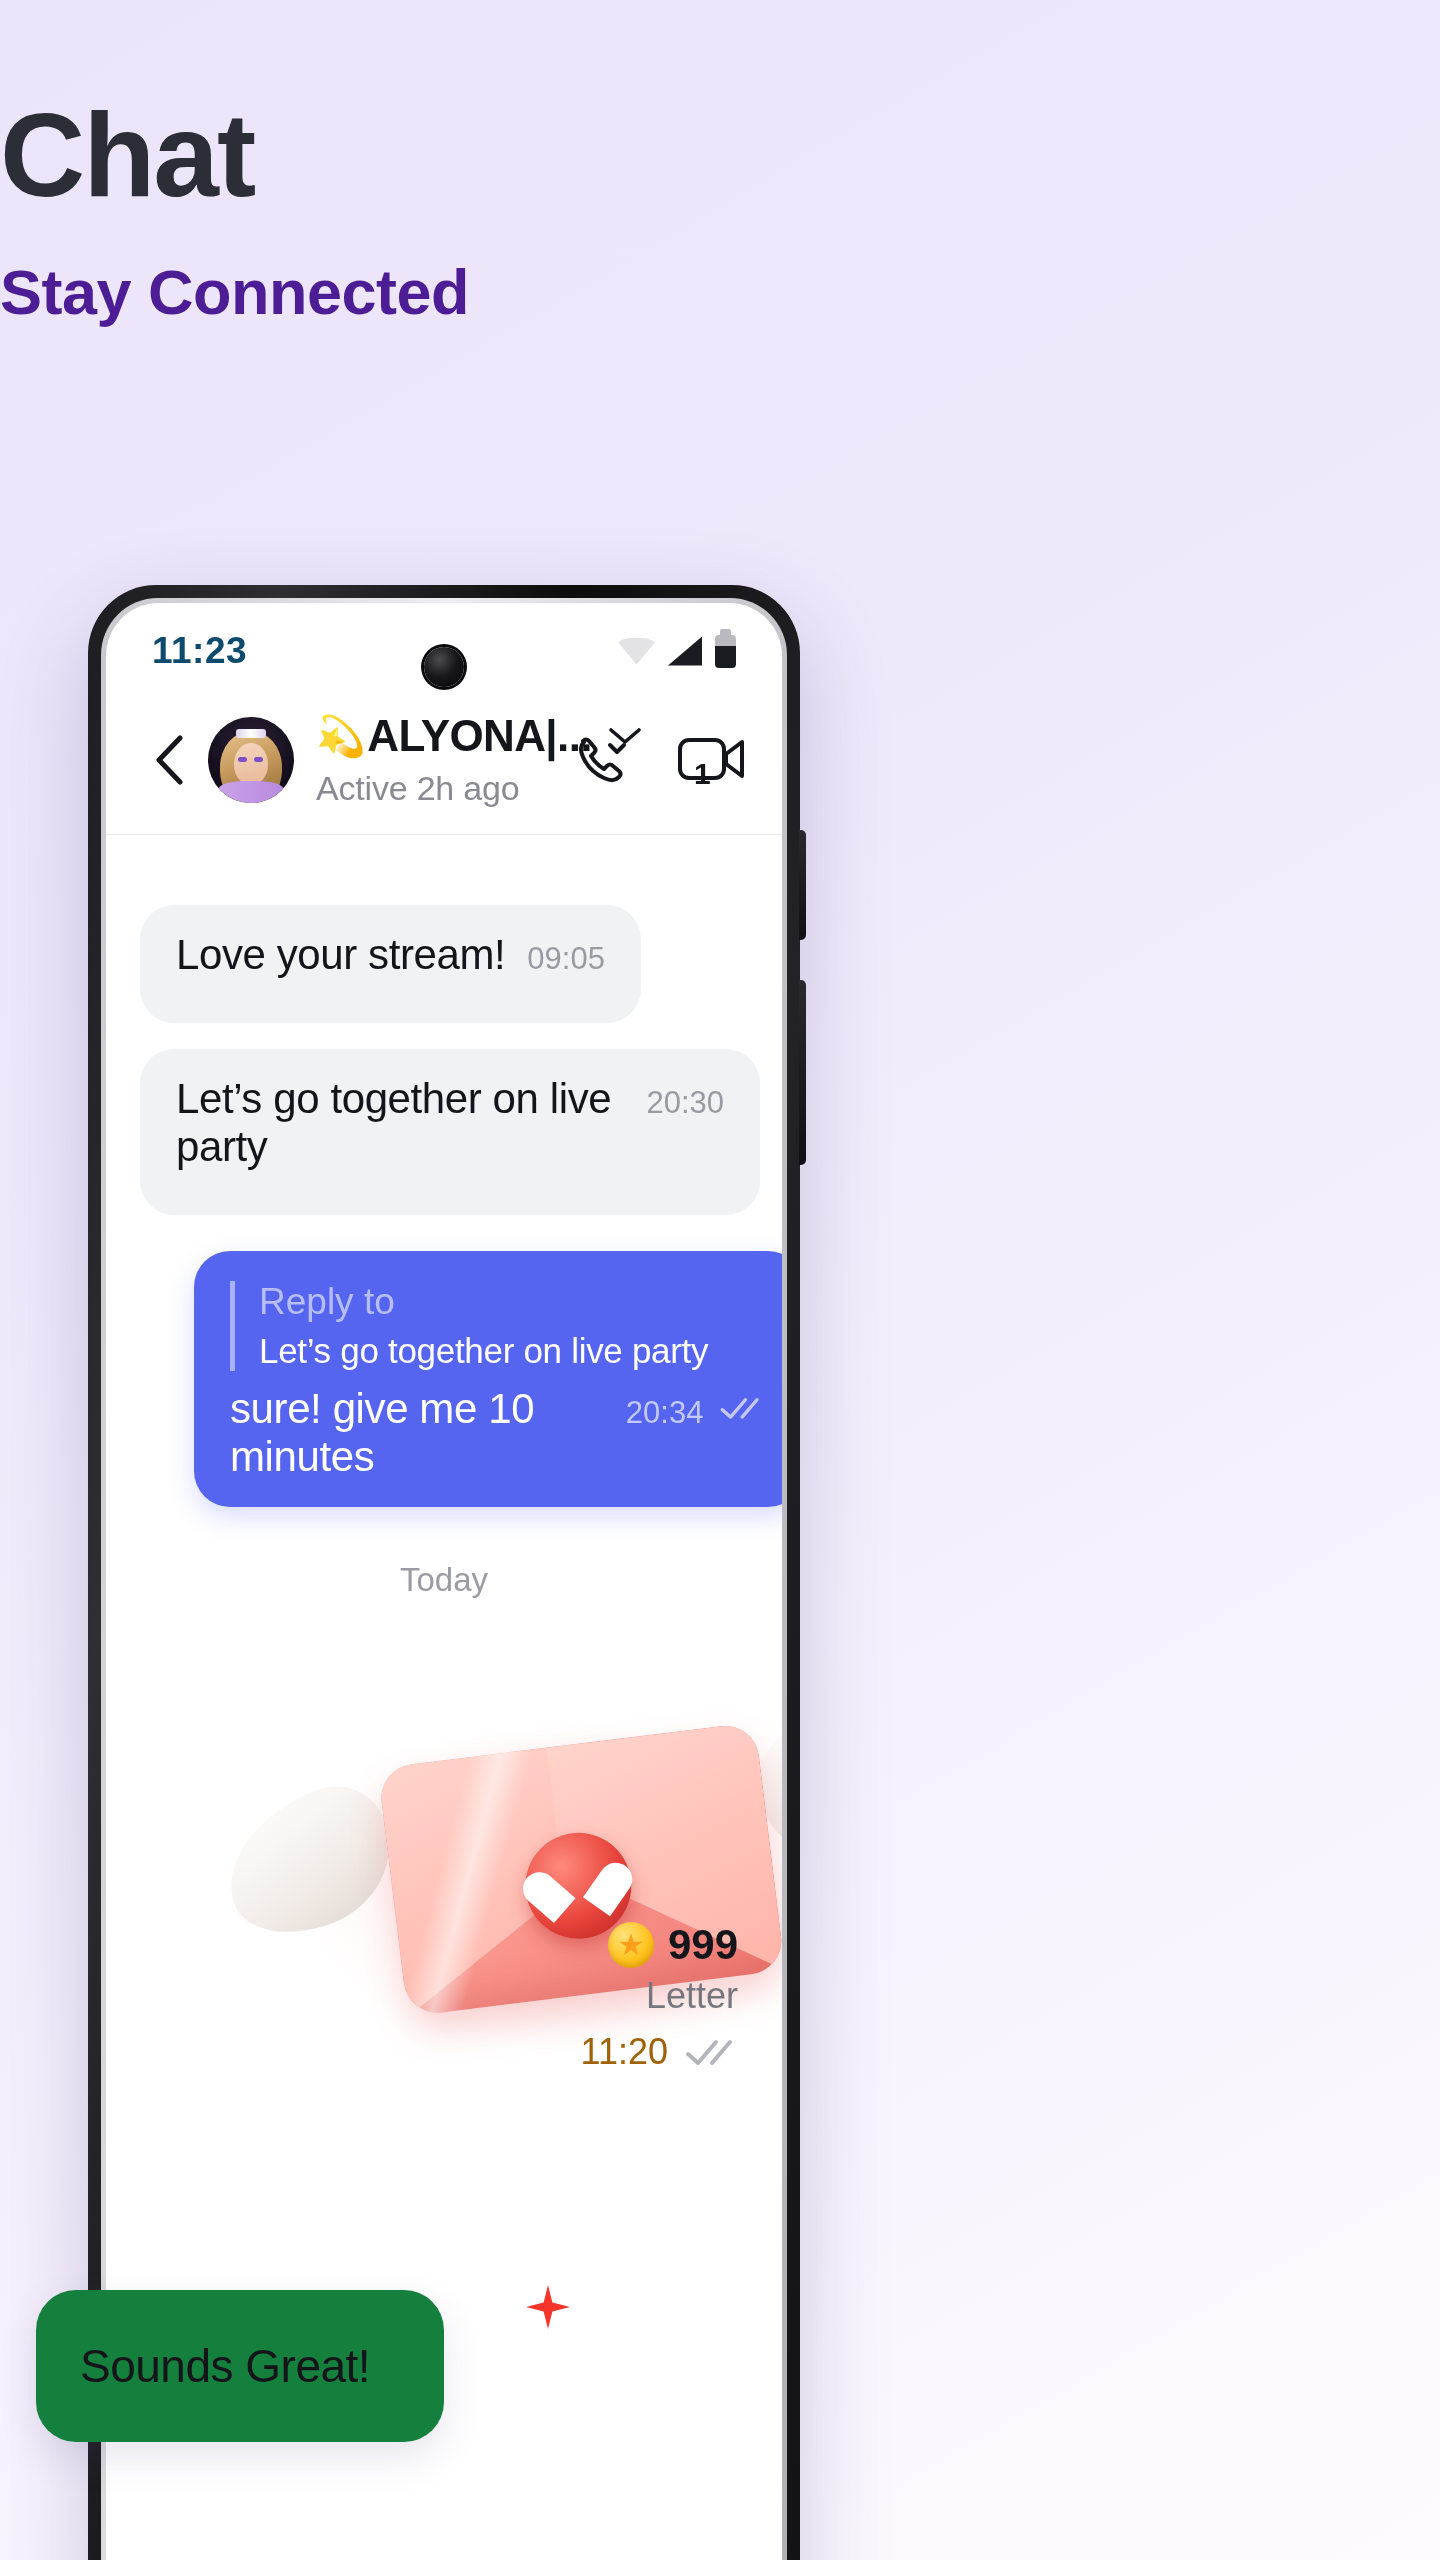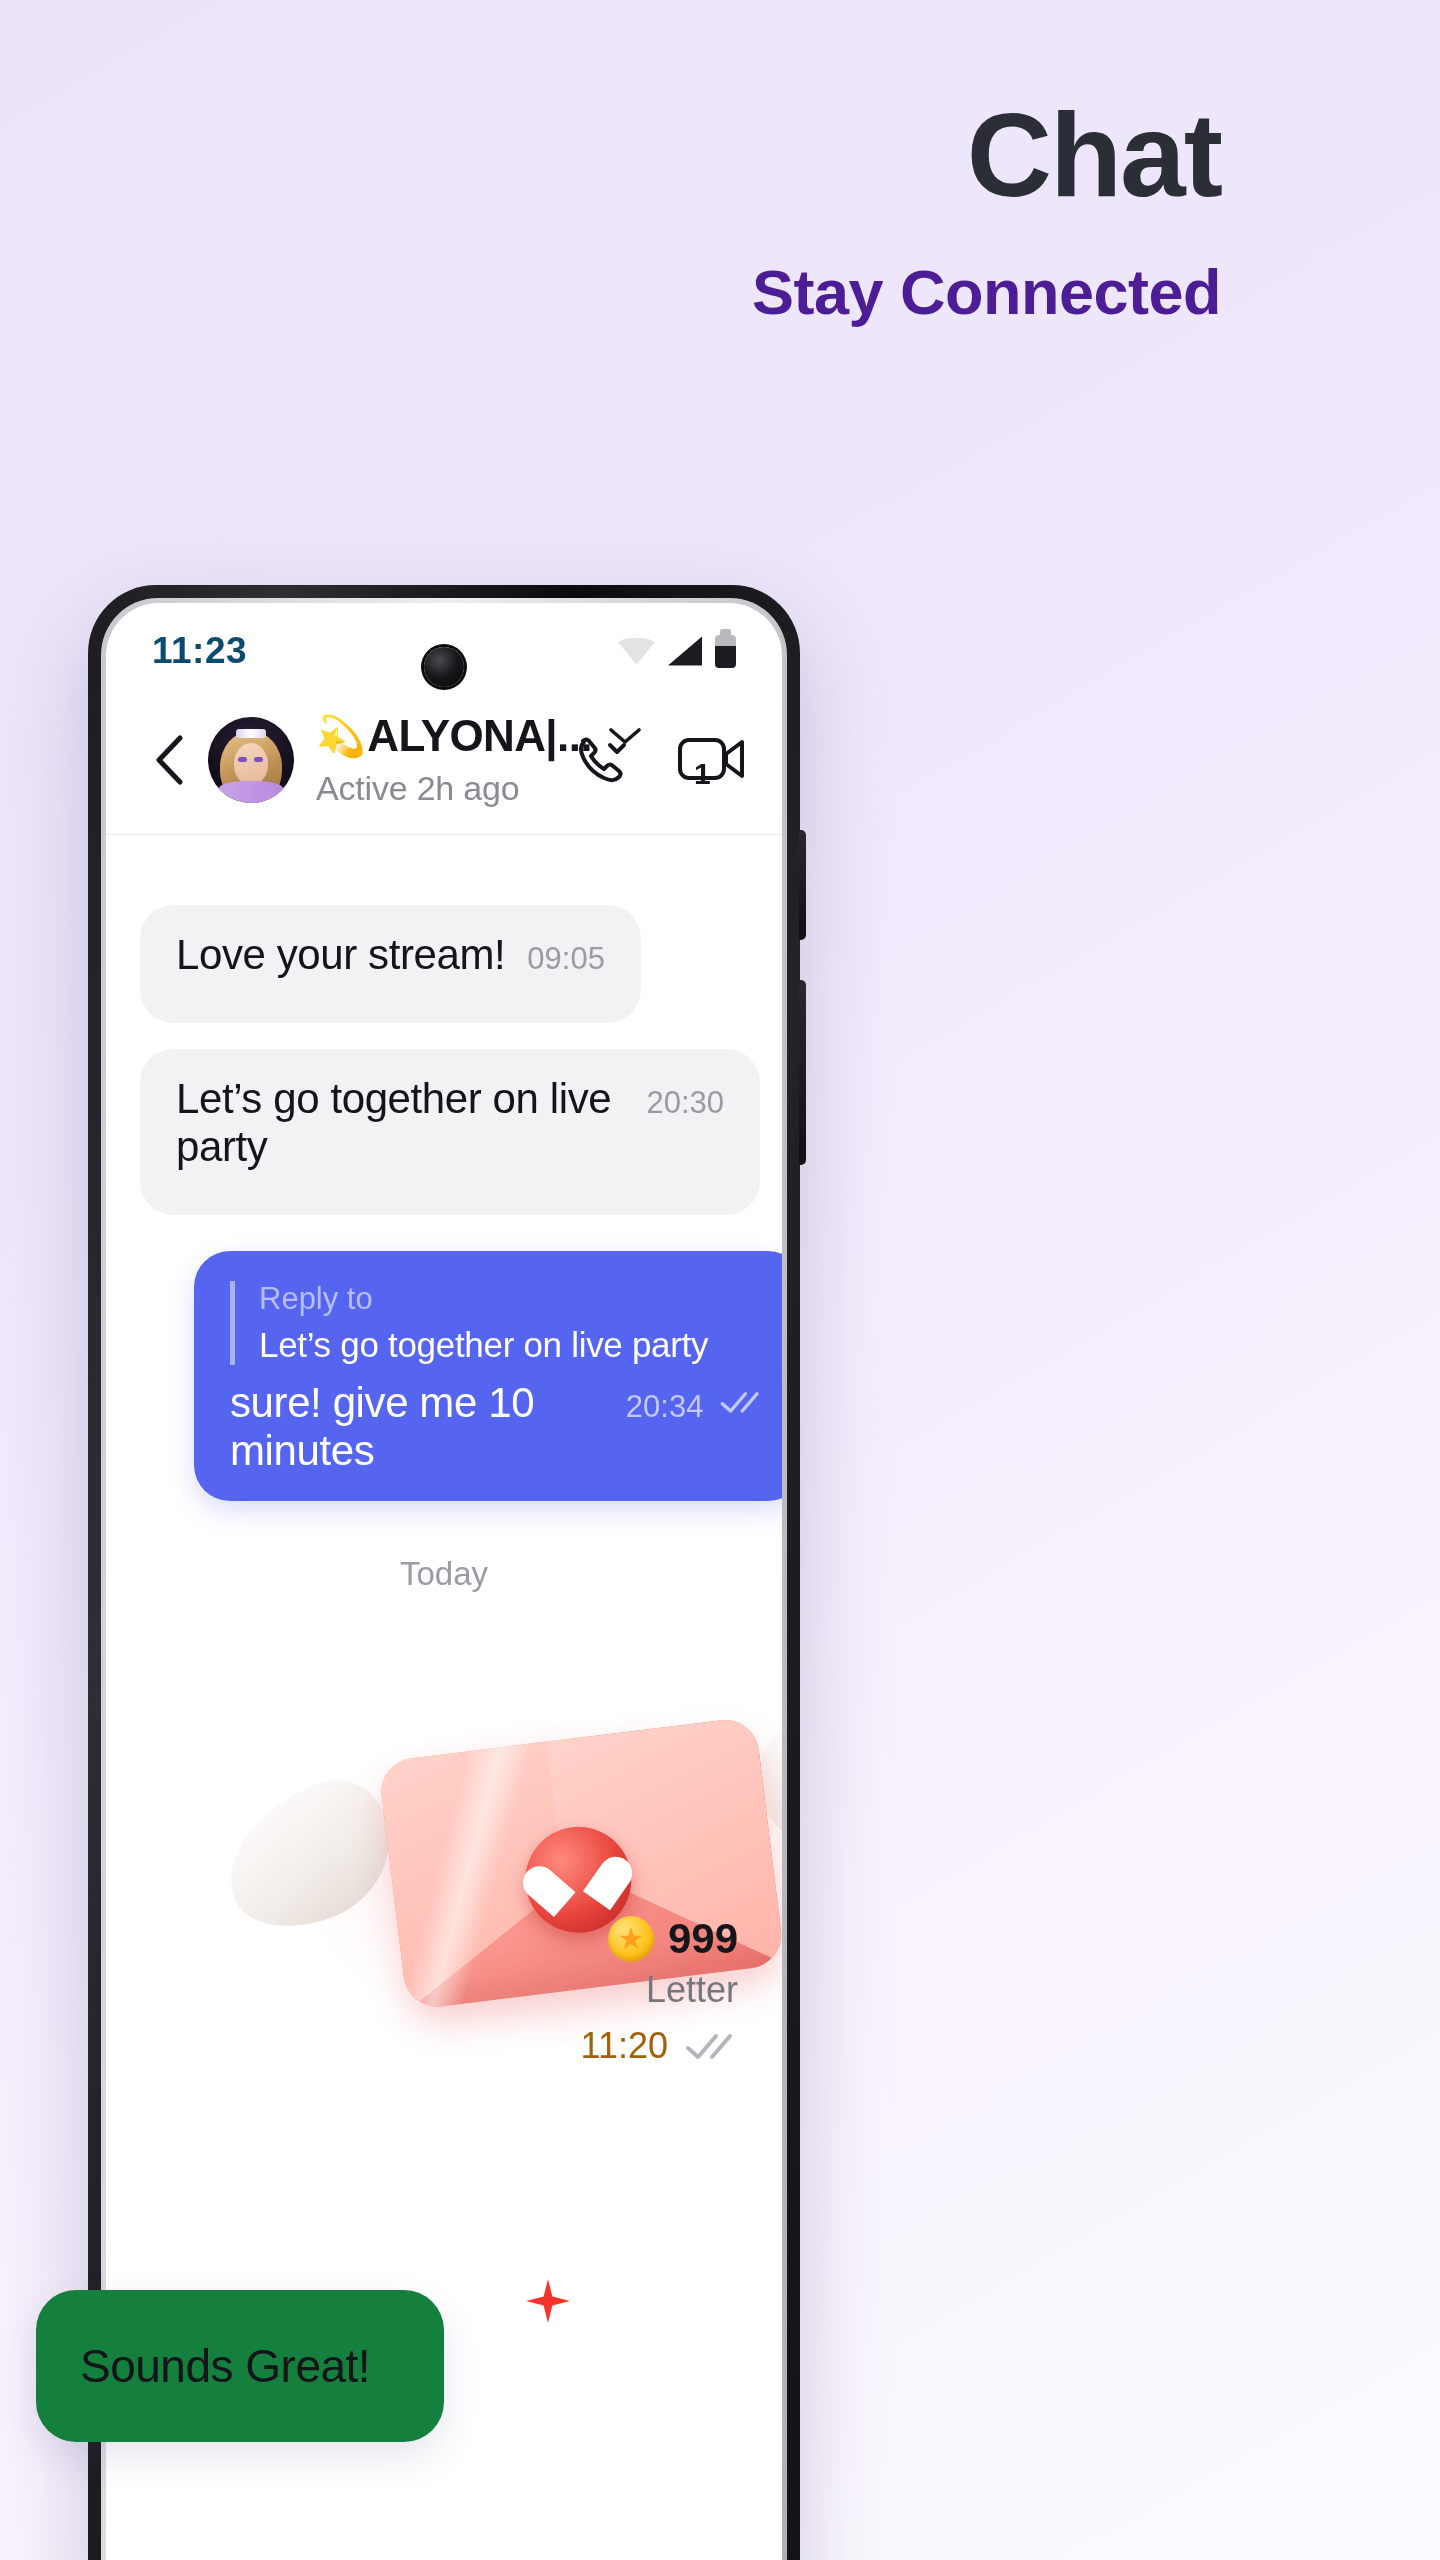--- a/index.html
+++ b/index.html
@@ -7,21 +7,21 @@
   body {
     font-family: "Liberation Sans", sans-serif;
     background: linear-gradient(150deg, #ece4fa 0%, #efe8fb 35%, #f7f2fd 70%, #fdfbff 100%);
     position: relative;
     overflow: hidden;
   }
 
   
   .promo-head {
     position: absolute; top: 0; left: 0; width: 1221px;
-    text-align: right;
+    text-align: left;
   }
   .promo-title {
     margin-top: 96px;
     font-size: 118px;
     font-weight: 700;
     letter-spacing: -2px;
     color: #2b2d37;
     line-height: 1.0;
   }
   .promo-sub {
@@ -189,21 +189,21 @@
     padding: 30px 40px 26px 36px;
     margin-right: -22px;
     max-width: 610px;
     box-shadow: 0 10px 26px rgba(86,101,240,0.22);
   }
   .quote {
     border-left: 5px solid #a9b2f7;
     padding-left: 24px;
     margin-bottom: 14px;
   }
-  .quote-label { font-size: 31px; color: #b6bdf8; margin-bottom: 8px; }
+  .quote-label { font-size: 37px; color: #b6bdf8; margin-bottom: 8px; }
   .quote-text { font-size: 35px; color: #ffffff; letter-spacing:-0.3px; }
   .out-line { display:flex; align-items: baseline; gap: 16px; margin-top: 10px;}
   .out-text { font-size: 42px; color:#fff; letter-spacing:-0.4px; }
   .out-time { font-size: 31px; color:#c3c9fa; }
   .ticks { display:inline-block; }
 
   .daylabel {
     text-align: center;
     font-size: 33px;
     color: #9b9ba3;

